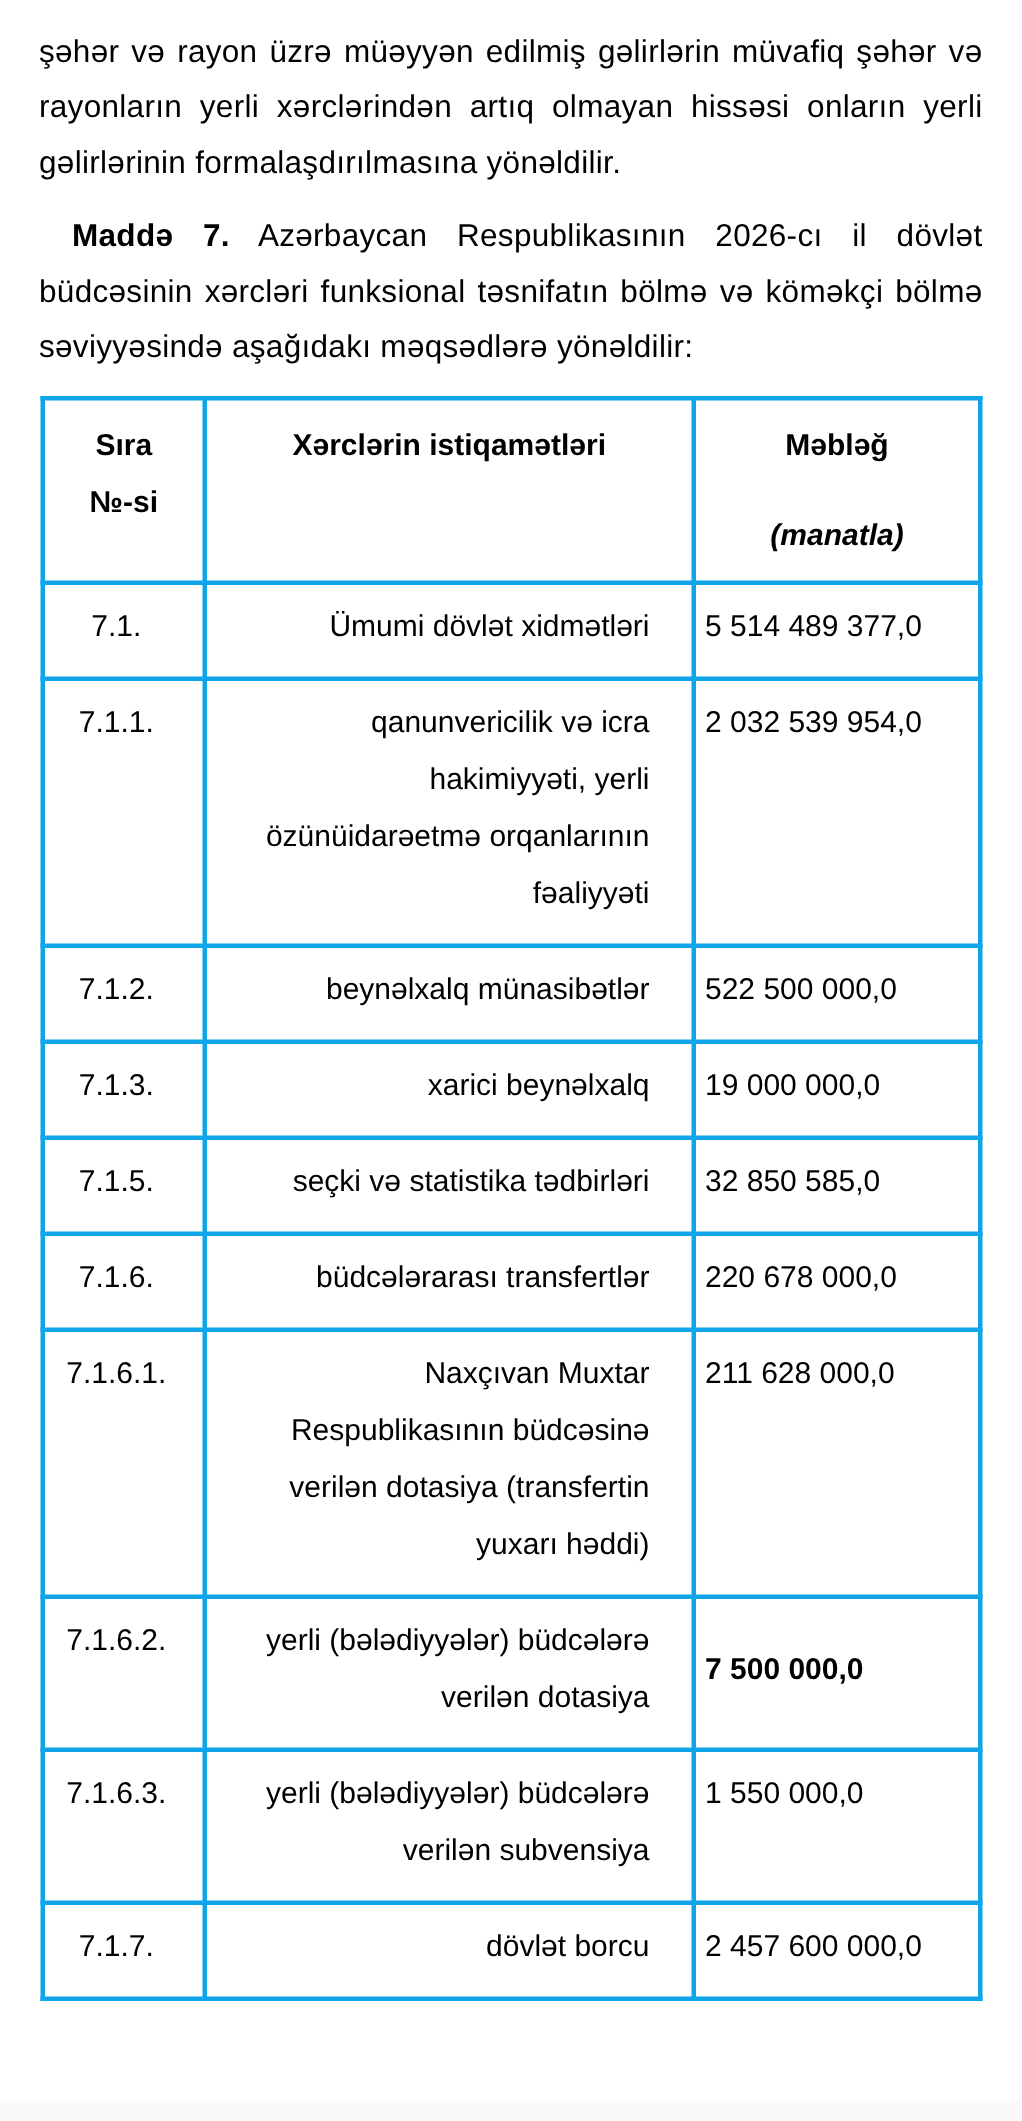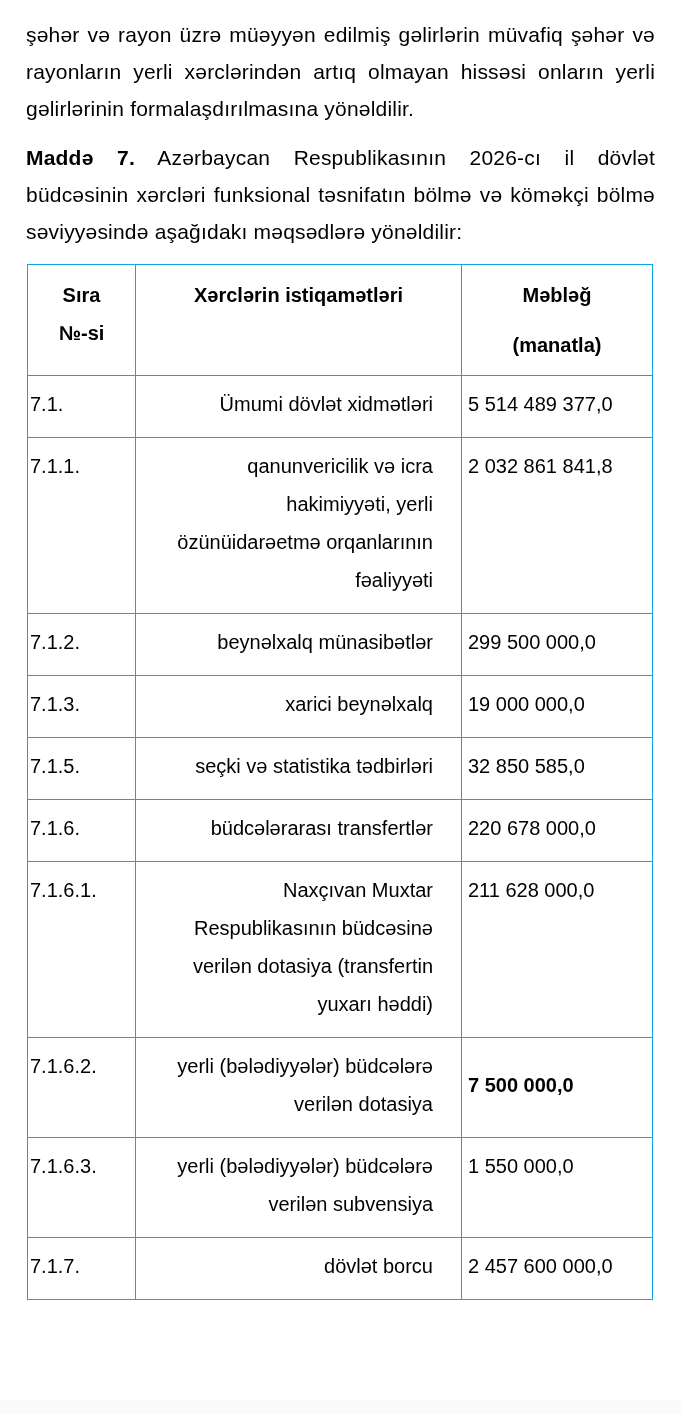--- a/index.html
+++ b/index.html
@@ -15,44 +15,44 @@
   .content { padding: 16px 26px 0 26px; border-radius: 19px; }
 
   .para {
     font-size: 21px;
     line-height: 37px;
     letter-spacing: 0.2px;
     text-align: justify;
     margin: 0;
   }
   .para + .para { margin-top: 12px; }
-  .lead { font-weight: bold; }
+  .lead { font-weight: bold; margin-left: 22px; }
 
   table.budget {
     border-collapse: collapse;
     table-layout: fixed;
     width: 625px;
     margin: 14px 0 0 1px;
   }
   .budget th, .budget td {
-    border: 1px solid #0ea5e9;
+    border: 3px solid #0ea5e9;
     vertical-align: top;
     font-size: 20px;
     line-height: 38px;
     word-wrap: break-word;
   }
   .budget th {
     font-weight: bold;
     text-align: center;
     padding: 11px 4px 11px 4px;
   }
   .budget th .hline { display: block; }
-  .budget th .hline.gap { margin-top: 12px; }
+  .budget th .hline.gap { margin-top: 22px; font-style: italic; }
   .budget td { padding: 9px 8px 14px 8px; }
-  td.c-no  { text-align: left; padding-left: 2px; padding-right: 12px; }
+  td.c-no  { text-align: center; padding-left: 2px; padding-right: 12px; }
   td.c-dir { text-align: right; padding-left: 7px; padding-right: 28px; }
   td.c-amt { text-align: left; padding-left: 6px; padding-right: 6px; }
   
   tbody tr:nth-child(8) td.c-amt { vertical-align: middle; font-weight: bold; }
 
   .bottom-strip {
     position: absolute;
     left: 0;
     top: 1400px;
     width: 681px;
@@ -91,26 +91,26 @@
       </thead>
       <tbody>
           <tr>
     <td class="c-no">7.1.</td>
     <td class="c-dir">Ümumi dövlət xidmətləri</td>
     <td class="c-amt">5 514 489 377,0</td>
   </tr>
           <tr>
     <td class="c-no">7.1.1.</td>
     <td class="c-dir">qanunvericilik və icra hakimiyyəti, yerli özünüidarəetmə orqanlarının fəaliyyəti</td>
-    <td class="c-amt">2 032 861 841,8</td>
+    <td class="c-amt">2 032 539 954,0</td>
   </tr>
           <tr>
     <td class="c-no">7.1.2.</td>
     <td class="c-dir">beynəlxalq münasibətlər</td>
-    <td class="c-amt">299 500 000,0</td>
+    <td class="c-amt">522 500 000,0</td>
   </tr>
           <tr>
     <td class="c-no">7.1.3.</td>
     <td class="c-dir">xarici beynəlxalq</td>
     <td class="c-amt">19 000 000,0</td>
   </tr>
           <tr>
     <td class="c-no">7.1.5.</td>
     <td class="c-dir">seçki və statistika tədbirləri</td>
     <td class="c-amt">32 850 585,0</td>

